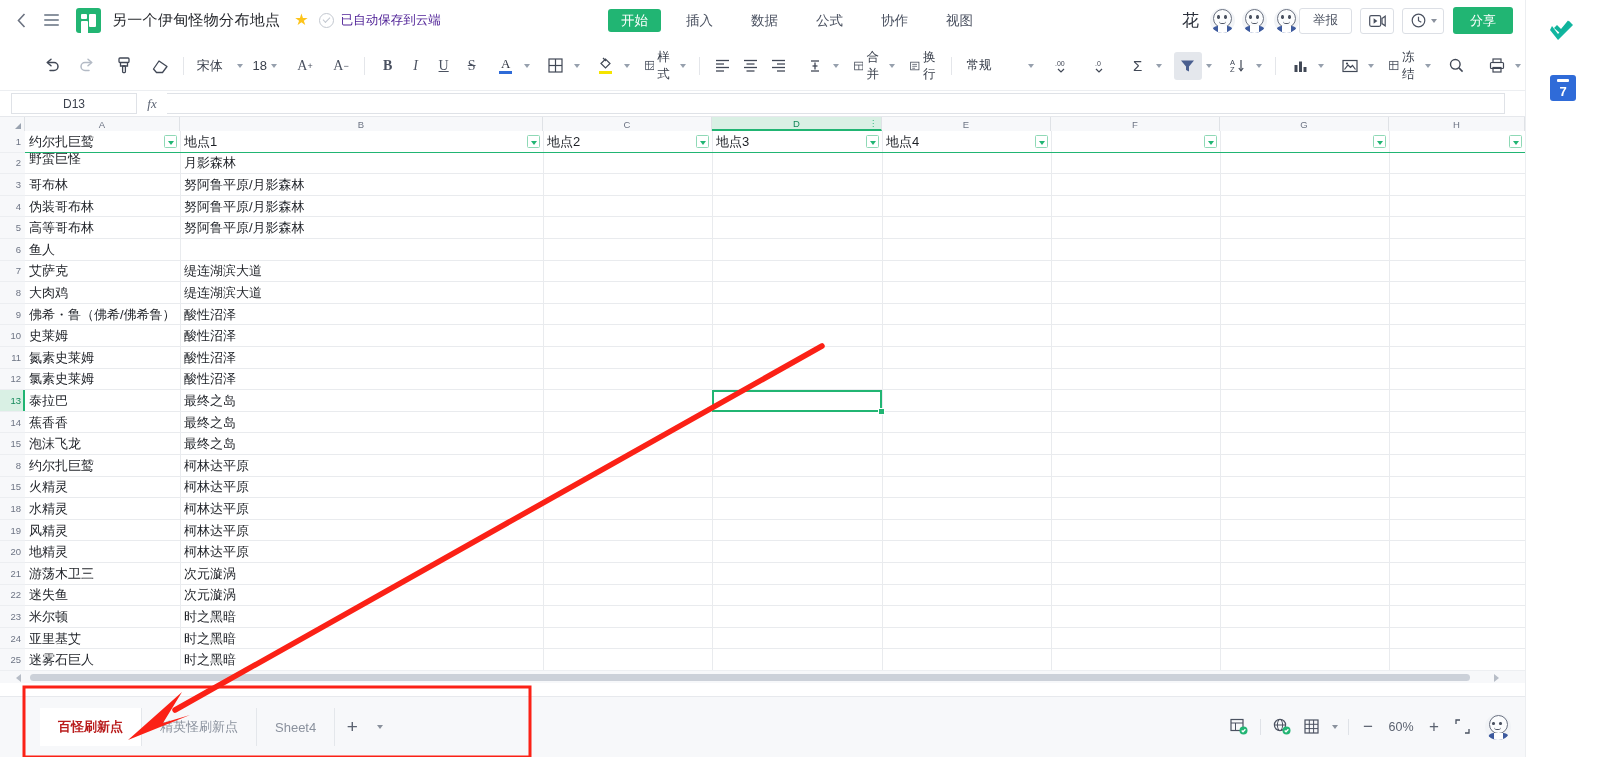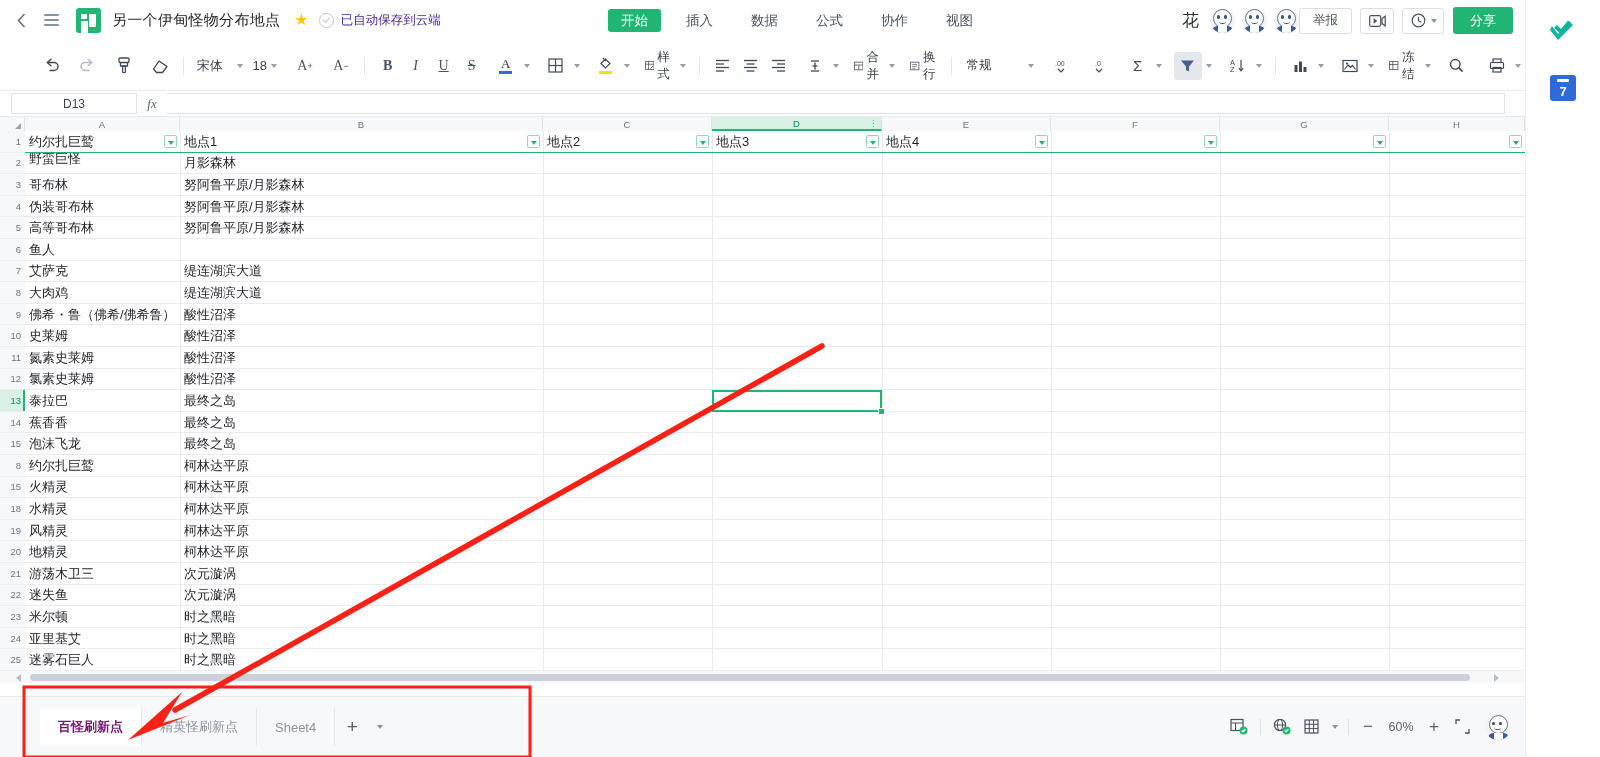--- a/index.html
+++ b/index.html
@@ -117,21 +117,21 @@
   .vup { position:absolute; left:4px; top:6px; border-left:4px solid transparent;border-right:4px solid transparent;border-bottom:5px solid #b7bdc7;}
   .hscroll { position:absolute; left:0; bottom:74px; width:1525px; height:13px; background:#f7f8fa; border-top:1px solid #edeff2;}
   .hthumb { position:absolute; left:30px; top:3px; width:1440px; height:7px; background:#ccd1d9; border-radius:4px; cursor:pointer;}
   .hleft { position:absolute; left:16px; top:3px; border-top:4px solid transparent;border-bottom:4px solid transparent;border-right:5px solid #b7bdc7;}
   .hright { position:absolute; right:26px; top:3px; border-top:4px solid transparent;border-bottom:4px solid transparent;border-left:5px solid #b7bdc7;}
 
   
   .sheetbar { position:absolute; left:0; bottom:0; width:1525px; height:61px; background:#f7f8fa; border-top:1px solid #e7e9ed; display:flex; align-items:center;}
   .sheet-tabs { display:flex; align-items:center; margin-left:40px; height:41px;}
   .stab { height:38px; padding:0 18px; display:flex; align-items:center; font-size:13px; color:#8a919d; border-right:1px solid #e4e7eb; cursor:pointer; background:transparent;}
-  .stab.active { background:#fff; color:#701a75; font-weight:bold; }
+  .stab.active { background:#fff; color:#b91c1c; font-weight:bold; }
   .stab-add { width:34px; display:flex; align-items:center; justify-content:center; font-size:19px; color:#5b6270; cursor:pointer;}
   .stab-caret { width:22px; display:flex; align-items:center; justify-content:center; cursor:pointer;}
 
   .status-right { position:absolute; right:14px; bottom:0; height:61px; display:flex; align-items:center;}
   .sr-ico { width:30px; height:26px; display:flex; align-items:center; justify-content:center; cursor:pointer; position:relative;}
   .sr-sep { width:1px; height:16px; background:#dfe2e7; margin:0 6px;}
   .zoom-minus, .zoom-plus { width:26px; display:flex; align-items:center; justify-content:center; font-size:17px; color:#5b6270; cursor:pointer;}
   .zoom-val { font-size:12.5px; color:#5b6270; width:40px; text-align:center;}
   .sr-avatar { width:26px; height:26px; border-radius:50%; background:#f1f3f6; margin-left:8px; position:relative; overflow:hidden; cursor:pointer;}
 

